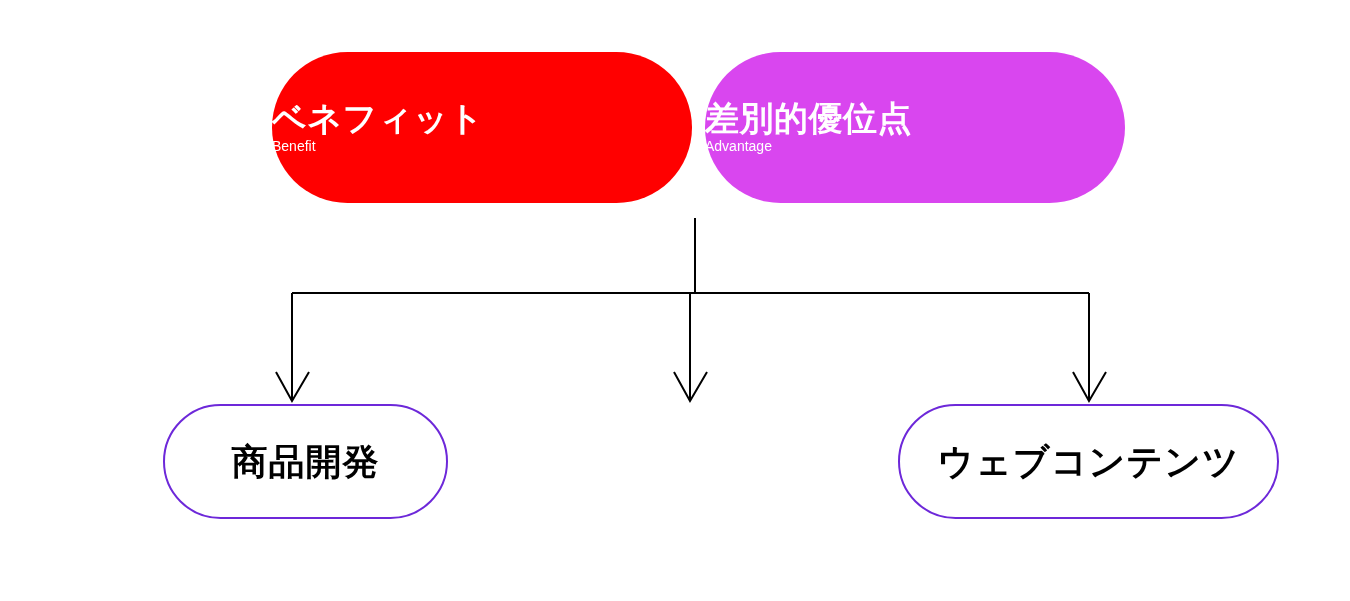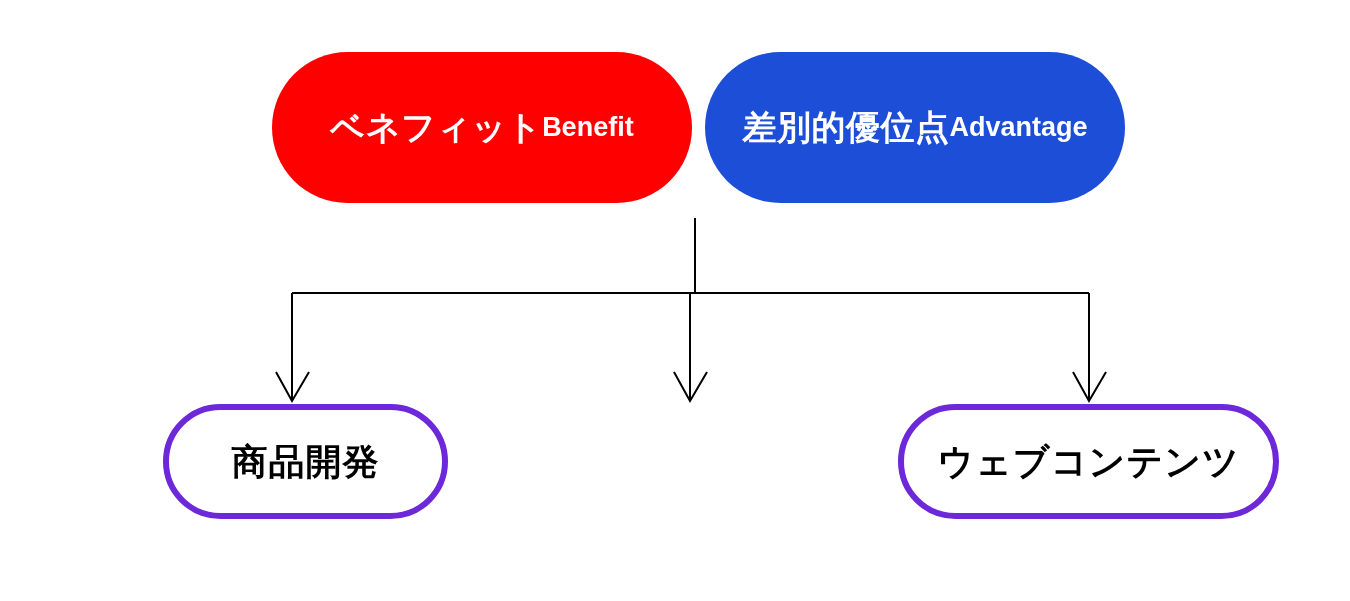--- a/index.html
+++ b/index.html
@@ -13,60 +13,60 @@
   #canvas {
     position: relative;
     width: 1350px;
     height: 601px;
     background: #ffffff;
     overflow: hidden;
   }
   .pill {
     position: absolute;
     display: flex;
-    flex-direction: row;
-    align-items: center;
+    flex-direction: column;
+    align-items: flex-start;
     justify-content: center;
     border-radius: 999px;
     box-sizing: border-box;
   }
   .pill-top {
     top: 52px;
     height: 151px;
     width: 420px;
   }
   #pill-benefit {
     left: 272px;
     background: #ff0000;
   }
   #pill-advantage {
     left: 705px;
-    background: #1d4ed8;
+    background: #d946ef;
   }
   .pill-title-ja {
     color: #ffffff;
     font-size: 34px;
     font-weight: bold;
     line-height: 1.1;
     letter-spacing: 0.5px;
     white-space: nowrap;
   }
   .pill-title-en {
     color: #ffffff;
-    font-size: 27px;
-    font-weight: bold;
+    font-size: 14px;
+    font-weight: normal;
     line-height: 1.2;
     white-space: nowrap;
   }
   .node-box {
     position: absolute;
     top: 404px;
     height: 115px;
     background: #ffffff;
-    border: 6px solid #6d28d9;
+    border: 2px solid #6d28d9;
     border-radius: 999px;
     display: flex;
     align-items: center;
     justify-content: center;
     box-sizing: border-box;
   }
   .node-label {
     color: #000000;
     font-size: 36px;
     font-weight: bold;

